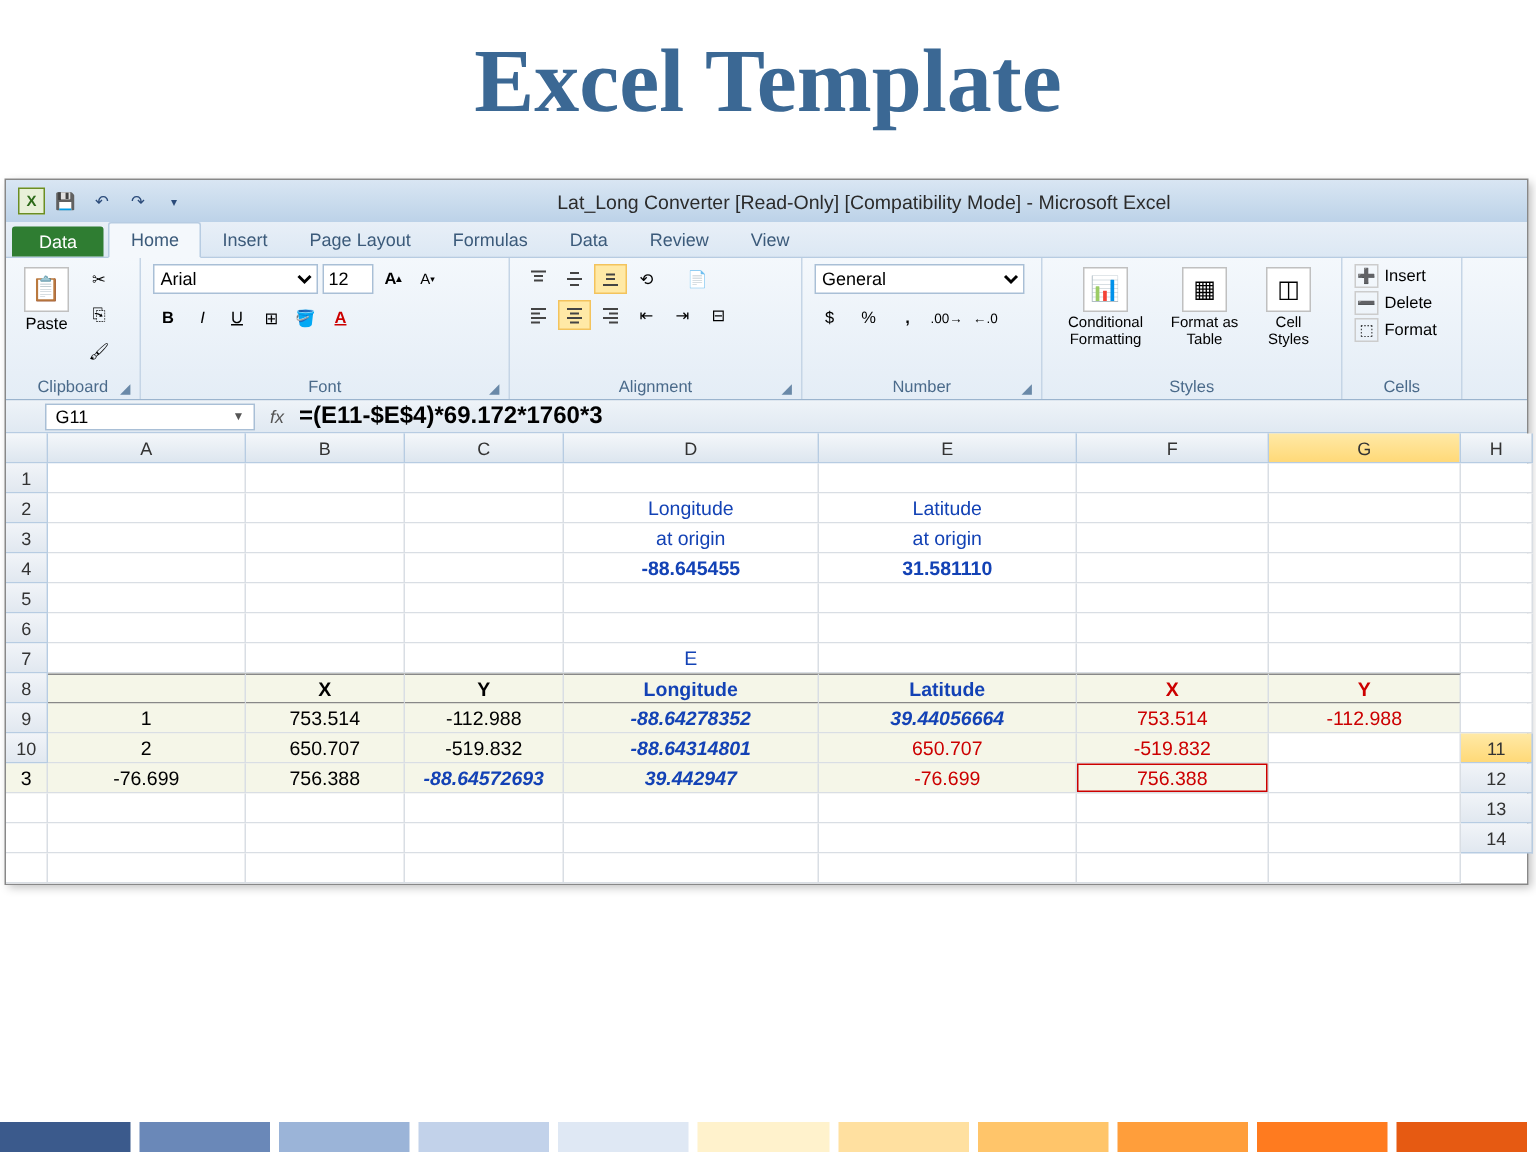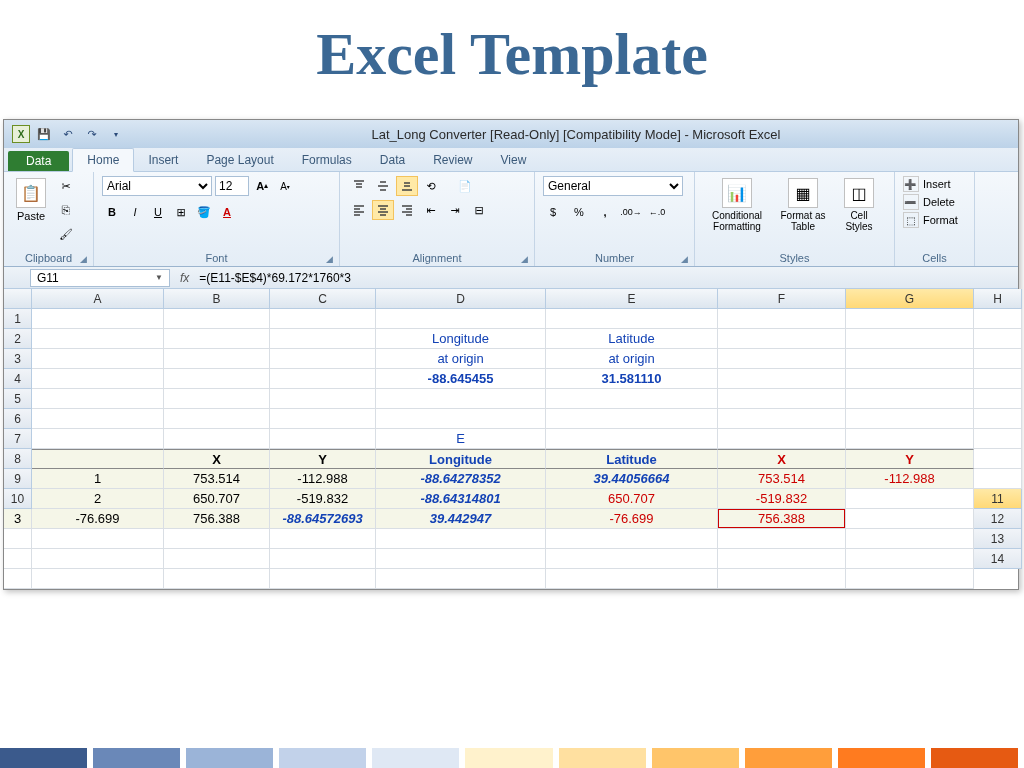--- a/index.html
+++ b/index.html
@@ -31,21 +31,21 @@
 .ribbon .cells-col .item { display: flex; align-items: center; gap: 4px; cursor: pointer; }
 .ribbon .ico16 { width: 16px; height: 16px; border: 1px solid #ccc; display: inline-flex; align-items: center; justify-content: center; font-size: 10px; }
 .rowbtns { display: flex; gap: 2px; }
 .alignbtn { width: 22px; height: 20px; border: 1px solid transparent; display: flex; align-items: center; justify-content: center; cursor: pointer; }
 .alignbtn.active { background: #ffe9a6; border: 1px solid #f3c35d; }
 .namebox-row { height: 22px; background: linear-gradient(#eef3f8, #e0e9f2); display: flex; align-items: center; border-bottom: 1px solid #b7cce2; font-size: 12px; }
 .namebox { width: 140px; margin-left: 26px; border: 1px solid #a9bfd6; background: #fff; height: 18px; padding: 0 6px; display: flex; align-items: center; justify-content: space-between; }
 .namebox .dd { font-size: 8px; color: #555; }
 .fx-area { display: flex; align-items: center; flex: 1; margin-left: 10px; gap: 6px; }
 .fx-label { font-style: italic; color: #555; font-size: 12px; }
-.fx-input { flex: 1; border: none; background: transparent; font-size: 12px; height: 18px; padding: 0 4px; }
+.fx-input { flex: 1; border: none; background: transparent; font-size: 16px; height: 18px; padding: 0 4px; font-weight: bold; }
 .grid { display: grid; grid-template-columns: 28px 132px 106px 106px 170px 172px 128px 128px 48px; font-size: 13px; }
 .grid .hdr { background: linear-gradient(#f4f7fa, #dde6ef); border-right: 1px solid #b7cce2; border-bottom: 1px solid #b7cce2; text-align: center; height: 20px; line-height: 20px; color: #333; cursor: pointer; font-size: 12px; }
 .grid .hdr.sel { background: linear-gradient(#ffe9a6, #ffd978); }
 .grid .rowhdr { background: linear-gradient(#f1f4f8, #e1e8f0); border-right: 1px solid #b7cce2; border-bottom: 1px solid #b7cce2; text-align: center; height: 20px; line-height: 20px; color: #333; cursor: pointer; font-size: 12px; }
 .grid .rowhdr.sel { background: linear-gradient(#ffe9a6, #ffd978); }
 .grid .cell { border-right: 1px solid #d9dee4; border-bottom: 1px solid #d9dee4; height: 20px; line-height: 20px; padding: 0 6px; text-align: right; background: #fff; cursor: cell; overflow: hidden; white-space: nowrap; }
 .grid .cell.center { text-align: center; }
 .grid .cell.label-blue { color: #1342b5; font-family: Arial; }
 .grid .cell.bold { font-weight: bold; }
 .grid .cell.th { background: #f5f6e8; border-top: 1px solid #888; border-bottom: 1px solid #888; font-weight: bold; text-align: center; }

